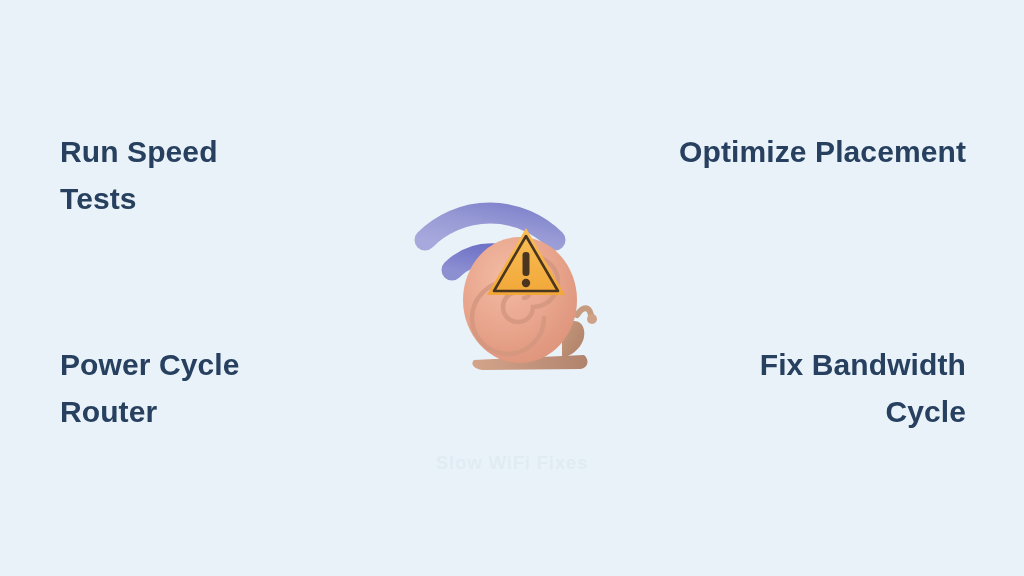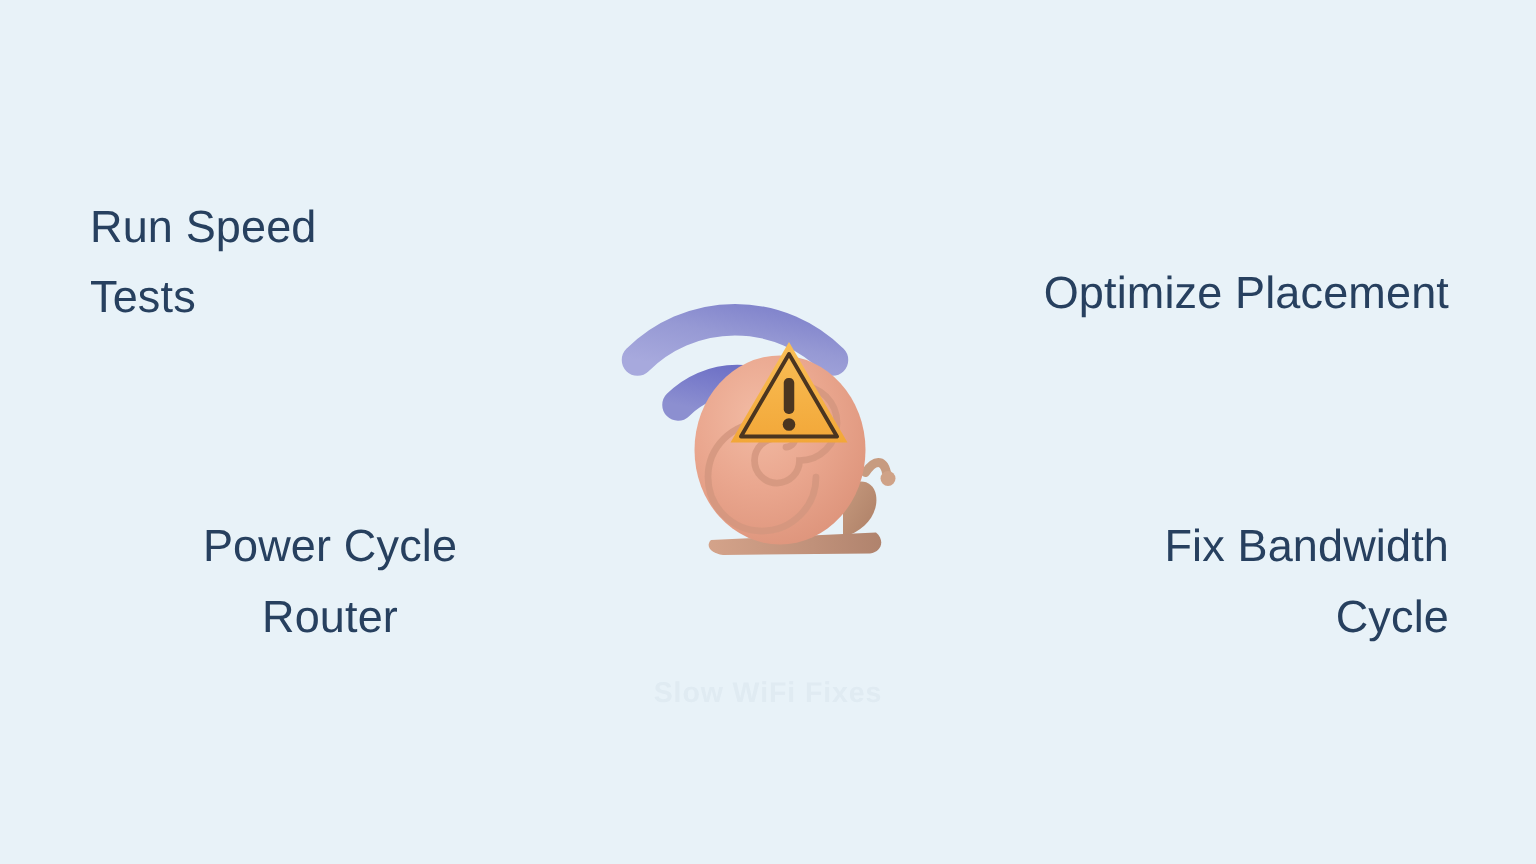--- a/index.html
+++ b/index.html
@@ -19,46 +19,44 @@
     position: relative;
     width: 1024px;
     height: 576px;
     background: #e8f2f8;
   }
 
   
   .label {
     position: absolute;
     font-family: "Liberation Sans", sans-serif;
-    font-weight: normal;
+    font-weight: bold;
     font-size: 30px;
     line-height: 47px;
     color: #27405f;
     letter-spacing: 0.1px;
     white-space: pre-line;
   }
   .label.left  { text-align: left; }
   .label.right { text-align: right; }
 
   #label-top-left {
     left: 60px;
     top: 128px;
     width: 300px;
   }
   #label-top-right {
     right: 58px;
     top: 128px;
     width: 420px;
-    margin-top: 44px;
   }
   #label-bottom-left {
     left: 60px;
     top: 341px;
     width: 320px;
-    text-align: center;
   }
   #label-bottom-right {
     right: 58px;
     top: 341px;
     width: 340px;
   }
 
   
   #illustration {
     position: absolute;

